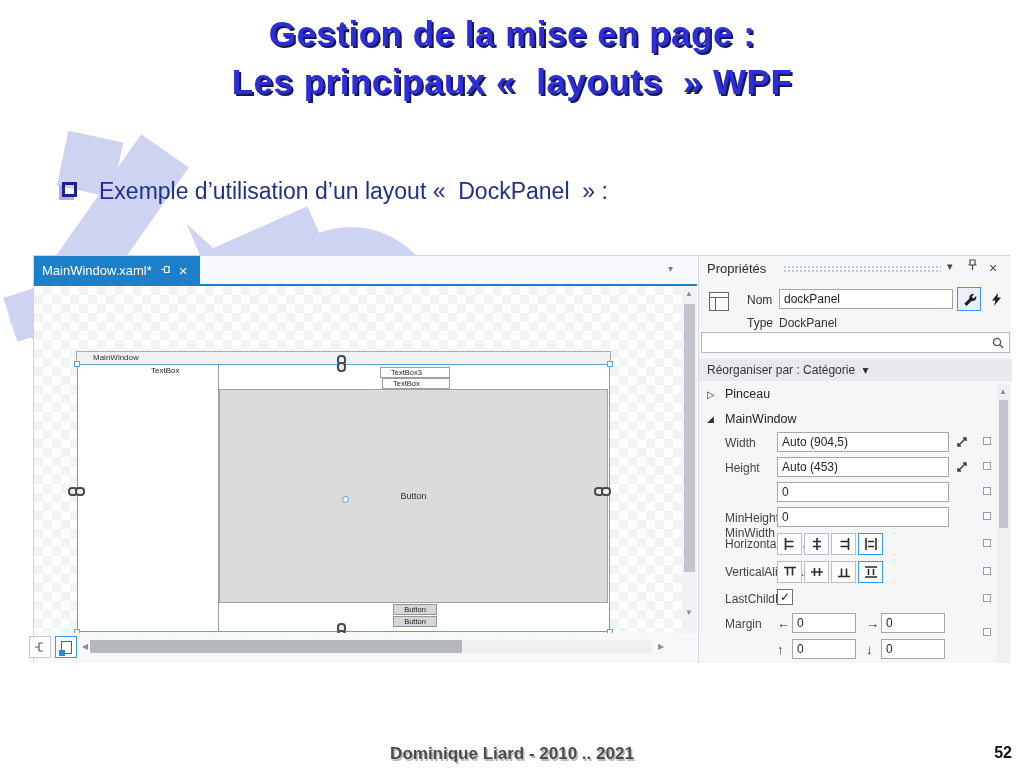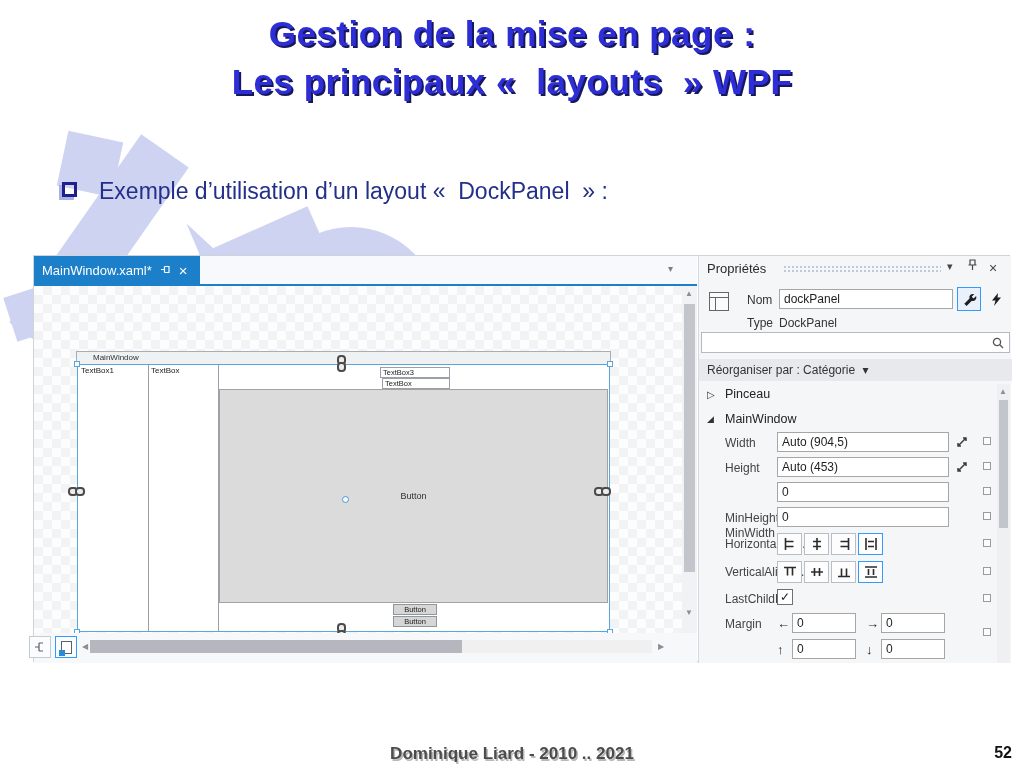--- a/index.html
+++ b/index.html
@@ -74,21 +74,21 @@
     position:absolute; left:42px; top:65px; width:535px; height:14px;
     background:#f0f1f3; border:1px solid #a9adb5; font-size:8px; color:#333;
     padding-left:16px; line-height:12px;
   }
   .sel-rect {
     position:absolute; left:43px; top:78px; width:533px; height:268px;
     border:1px solid #58a6de; background:#fff;
   }
   .handle { position:absolute; width:6px; height:6px; background:#fff; border:1px solid #58a6de; }
   .col { position:absolute; top:0; height:266px; background:#fff; border-right:1px solid #9aa0a8; font-size:8px; color:#222; padding:1px 2px; }
-  .small-box { position:absolute; height:11px; border:1px solid #9aa0a8; background:#fff; font-size:7.5px; color:#222; padding-left:2px; line-height:9px; }
+  .small-box { position:absolute; height:11px; border:1px solid #9aa0a8; background:#fff; font-size:7.5px; color:#222; padding-left:10px; line-height:9px; }
   .gray-area {
     position:absolute; left:141px; top:24px; width:389px; height:214px;
     background:#dbdbdb; border:1px solid #a2a2a2;
     display:flex; align-items:center; justify-content:center; font-size:9px; color:#333;
   }
   .dot-adorner { position:absolute; left:264px; top:131px; width:7px; height:7px; border:1px solid #4a9add; border-radius:50%; background:#f4f9ff; }
   .mock-btn {
     position:absolute; left:315px; width:44px; height:11px; background:#d6d6d6;
     border:1px solid #8f969e; font-size:7.5px; color:#222; text-align:center; line-height:9px;
   }
@@ -168,21 +168,20 @@
       </div>
       <span class="strip-drop">▾</span>
     </div>
     <div class="tab-underline"></div>
 
     <div class="designer">
 
       <div class="mock-titlebar">MainWindow</div>
       <div class="sel-rect">
 
-        <div class="col" style="left:1px;width:70px;">TextBox1</div>
         <div class="col" style="left:71px;width:70px;">TextBox</div>
 
         <div class="small-box" style="left:302px;top:2px;width:70px;">TextBox3</div>
         <div class="small-box" style="left:304px;top:13px;width:68px;">TextBox</div>
 
         <div class="gray-area">
           <span>Button</span>
         </div>
         <div class="dot-adorner"></div>
 

